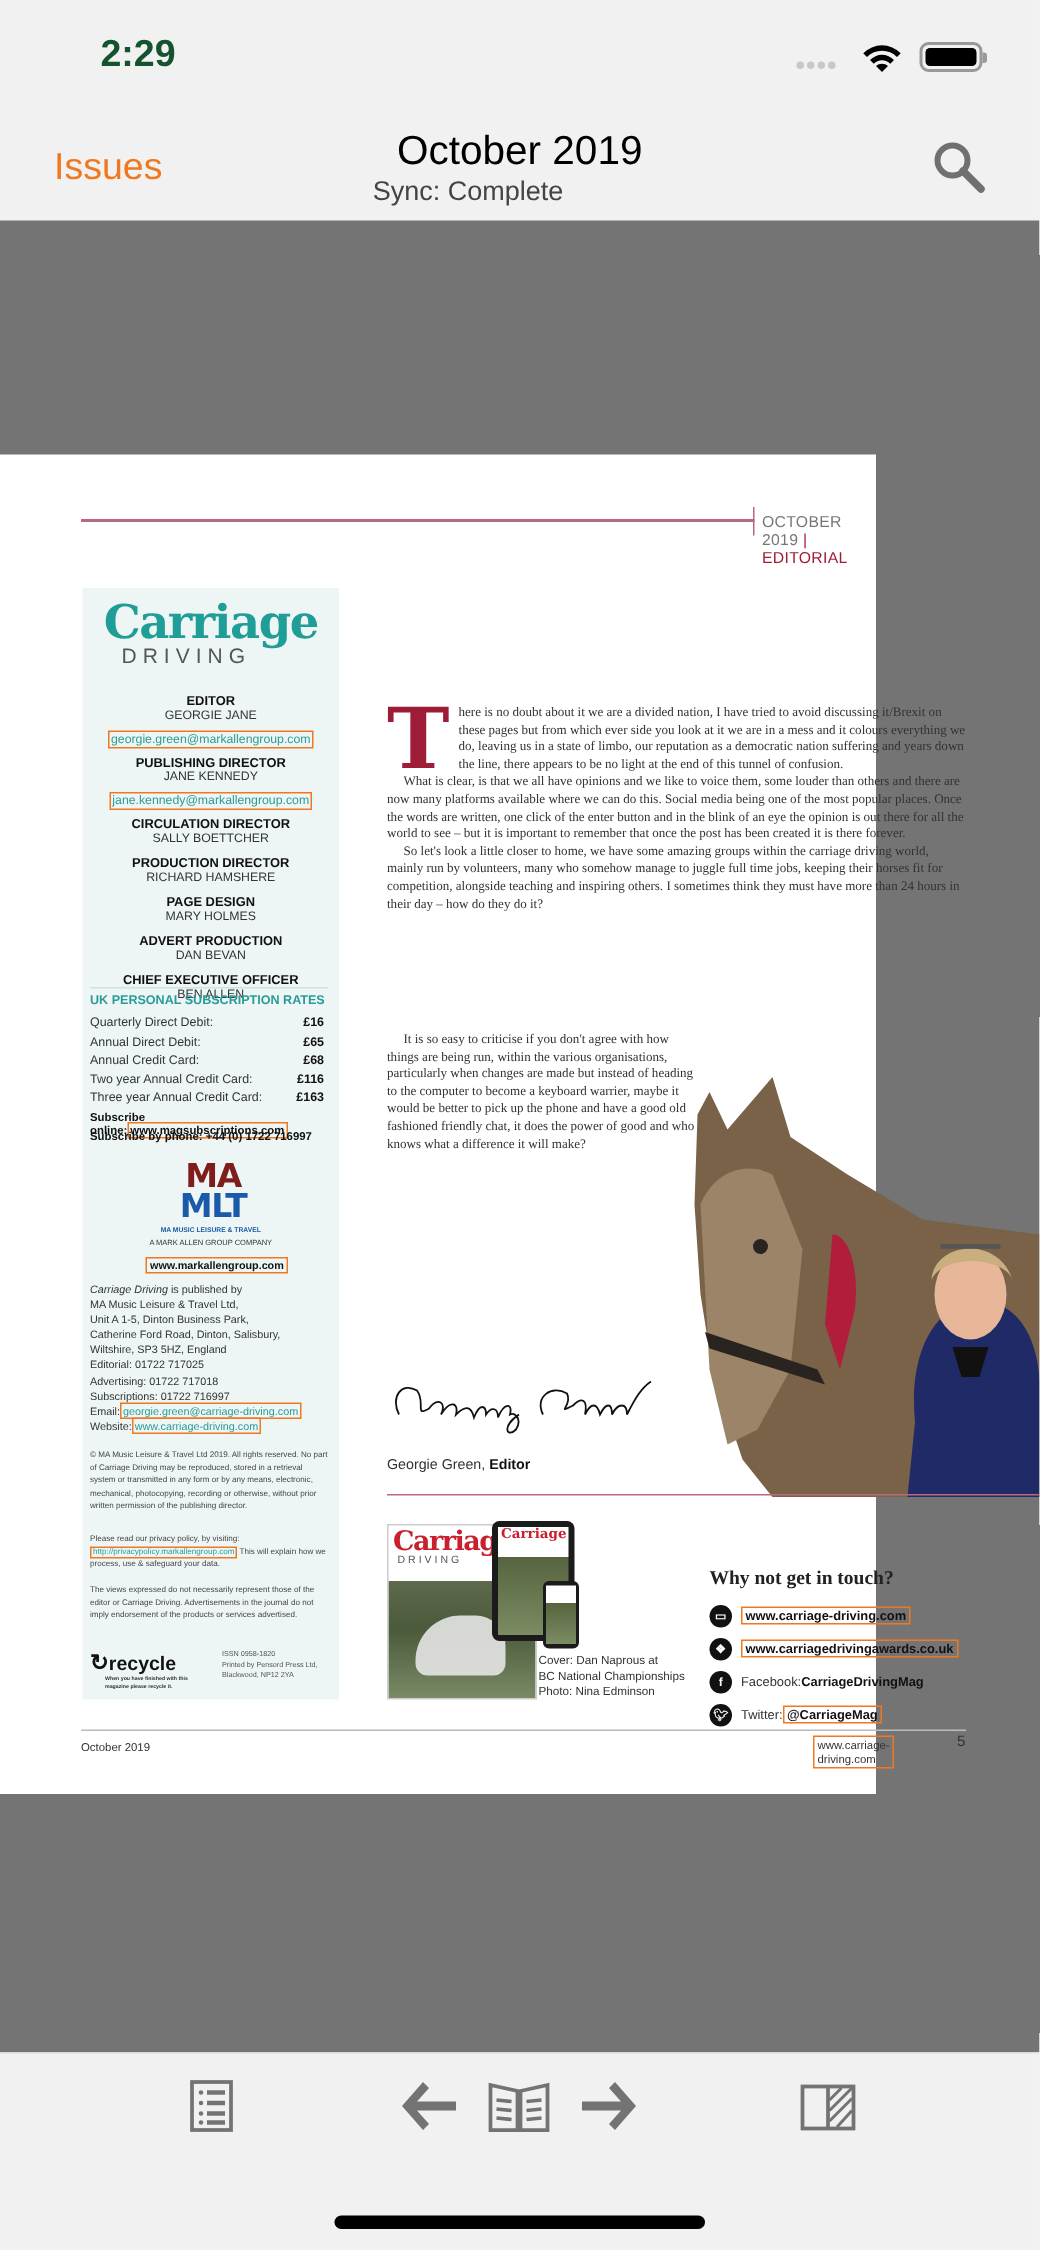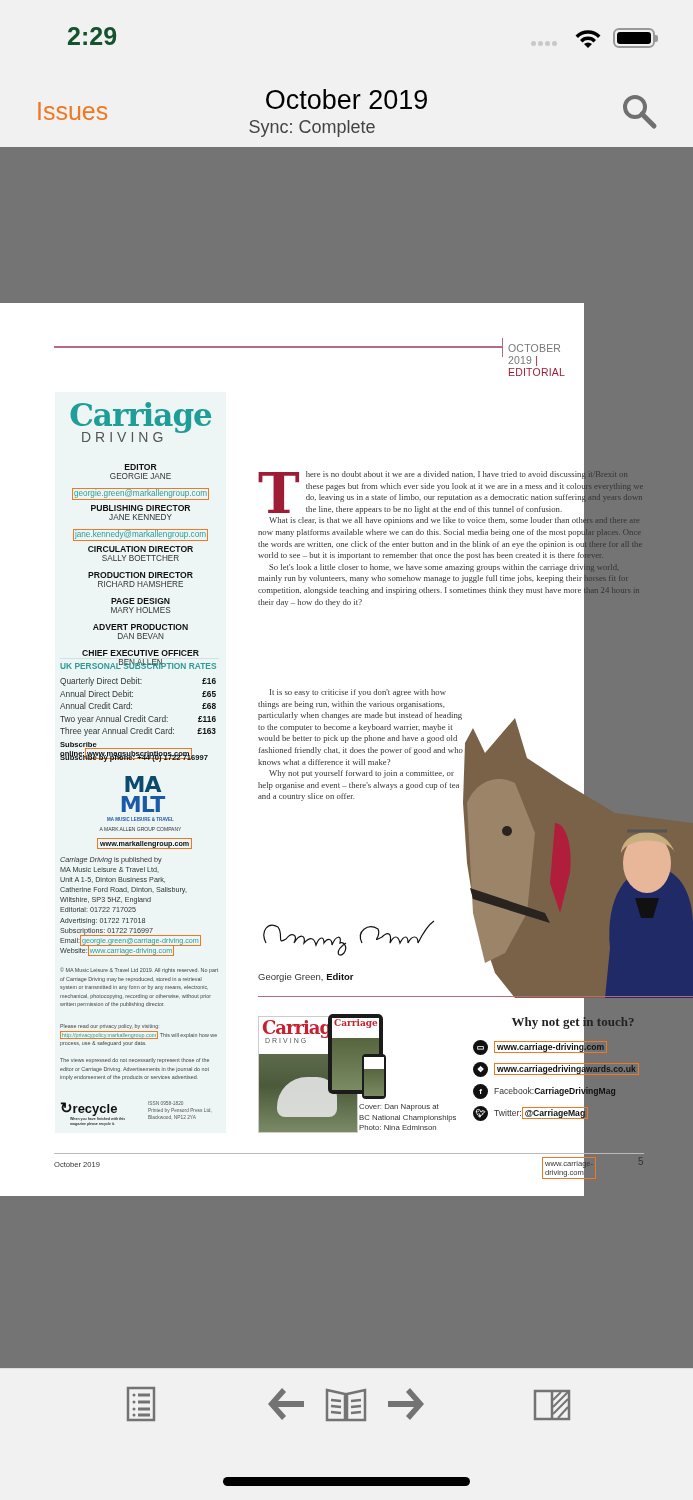--- a/index.html
+++ b/index.html
@@ -44,21 +44,21 @@
   .staff .email { font-size: 8.2px; color: #2a9c96; line-height: 10px; display: inline-block; border: 1.5px solid #f07820; padding: 0 1px; }
   .rates-divider { position: absolute; left: 5px; top: 266px; width: 159px; height: 1px; background: #cfe3e3; }
   .rates-title { position: absolute; left: 5px; top: 269px; font-size: 8.4px; font-weight: bold; color: #2a9c96; }
   .rates { position: absolute; left: 5px; top: 283px; width: 156px; }
   .rate-row { display: flex; justify-content: space-between; font-size: 8.3px; color: #333; line-height: 12.5px; }
   .rate-row .price { font-weight: bold; color: #111; }
   .sub-online { position: absolute; left: 5px; top: 348px; font-size: 7.6px; font-weight: bold; color: #111; }
   .sub-online .link { border: 1.5px solid #f07820; padding: 0 1px; }
   .sub-phone { position: absolute; left: 5px; top: 361px; font-size: 7.6px; font-weight: bold; color: #111; }
   .ma-logo { position: absolute; left: 63px; top: 383px; width: 48px; font-family: "DejaVu Sans", sans-serif; font-weight: bold; text-align: center; line-height: 20px; }
-  .ma-logo .ma { font-size: 22px; color: #0c4a6e; letter-spacing: -1px; }
+  .ma-logo .ma { font-size: 22px; color: #7f1d1d; letter-spacing: -1px; }
   .ma-logo .mlt { font-size: 22px; color: #1a5aa8; letter-spacing: -1px; }
   .ma-tag { position: absolute; left: 0; width: 171px; text-align: center; top: 425px; font-size: 4.5px; font-weight: bold; color: #1a5aa8; }
   .mark-allen { position: absolute; left: 0; width: 171px; text-align: center; top: 434px; font-size: 5px; color: #333; }
   .ma-url { position: absolute; left: 42px; top: 446px; font-size: 7.2px; font-weight: bold; color: #111; border: 1.5px solid #f07820; padding: 0 2px; }
   .pub-info { position: absolute; left: 5px; top: 463px; width: 160px; font-size: 7.2px; color: #333; line-height: 10.1px; }
   .pub-info em { font-style: italic; }
   .pub-info .lnk { color: #2a9c96; border: 1.5px solid #f07820; padding: 0 1px; }
   .legal { position: absolute; left: 5px; top: 574px; width: 160px; font-size: 5.4px; color: #444; line-height: 8.6px; }
   .privacy { position: absolute; left: 5px; top: 630px; width: 160px; font-size: 5.4px; color: #444; line-height: 8.6px; }
   .privacy .lnk { color: #2a9c96; border: 1.5px solid #f07820; padding: 0 1px; }
@@ -92,21 +92,21 @@
   .cover .c-horse { position: absolute; left: 18px; top: 60px; width: 60px; height: 40px; background: #e6e6e6; border-radius: 30px 20px 8px 8px; opacity: 0.9; }
   .tablet { position: absolute; left: 70px; top: 0; width: 55px; height: 80px; background: #1b1b1b; border-radius: 5px; padding: 4px; }
   .tablet .scr { width: 100%; height: 100%; background: linear-gradient(180deg,#fff 0,#fff 28%,#56653f 28%,#7b8b62 100%); position: relative; }
   .tablet .scr .t { position: absolute; left: 2px; top: 0; font-family: "DejaVu Serif", serif; font-weight: bold; font-size: 9px; color: #c8202e; }
   .phone { position: absolute; left: 104px; top: 40px; width: 24px; height: 45px; background: #1b1b1b; border-radius: 4px; padding: 3px 2px; }
   .phone .scr { width: 100%; height: 100%; background: linear-gradient(180deg,#fff 0,#fff 30%,#56653f 30%,#7b8b62 100%); }
   .sub-circle { position: absolute; left: 120px; top: 3px; width: 78px; height: 78px; border-radius: 50%; background: #1f9d97; color: #fff; font-weight: bold; font-size: 9.6px; text-align: center; line-height: 13px; padding-top: 13px; }
   .cover-caption { position: absolute; left: 101px; top: 88px; width: 115px; font-size: 7.8px; color: #333; line-height: 10.7px; }
 
   
-  .touch { position: absolute; left: 473px; top: 711px; width: 200px; text-align: center; }
+  .touch { position: absolute; left: 473px; top: 741px; width: 200px; }
   .touch-title { font-family: "Liberation Serif", serif; font-weight: bold; font-size: 13px; color: #222; margin-bottom: 6px; }
   .touch-row { display: flex; align-items: center; height: 22px; font-size: 8.6px; color: #333; }
   .touch-row .ic { width: 15px; height: 15px; border-radius: 50%; background: #111; color: #fff; font-size: 8px; font-weight: bold; display: flex; align-items: center; justify-content: center; margin-right: 6px; flex-shrink: 0; }
   .touch-row .lnk { font-weight: bold; color: #111; border: 1.5px solid #f07820; padding: 0 2px; }
   .touch-row .bold { font-weight: bold; color: #111; }
 
   
   .footer-rule { position: absolute; left: 54px; top: 850px; width: 590px; height: 1px; background: #bbb; }
   .footer-left { position: absolute; left: 54px; top: 857px; font-size: 7.6px; color: #333; }
   .footer-right { position: absolute; left: 542px; top: 854px; font-size: 7.6px; color: #333; border: 1.5px solid #f07820; padding: 1px 2px; }
@@ -249,21 +249,20 @@
     </div>
   </div>
 
   <div class="article">
     <p class="first"><span class="dropcap">T</span><span>here is no doubt about it we are a divided nation, I have tried to avoid discussing it/Brexit on these pages but from which ever side you look at it we are in a mess and it colours everything we do, leaving us in a state of limbo, our reputation as a democratic nation suffering and years down the line, there appears to be no light at the end of this tunnel of confusion.</span></p>
     <p>What is clear, is that we all have opinions and we like to voice them, some louder than others and there are now many platforms available where we can do this. Social media being one of the most popular places. Once the words are written, one click of the enter button and in the blink of an eye the opinion is out there for all the world to see – but it is important to remember that once the post has been created it is there forever.</p>
     <p>So let's look a little closer to home, we have some amazing groups within the carriage driving world, mainly run by volunteers, many who somehow manage to juggle full time jobs, keeping their horses fit for competition, alongside teaching and inspiring others. I sometimes think they must have more than 24 hours in their day – how do they do it?</p>
   </div>
   <div class="article-narrow">
     <p>It is so easy to criticise if you don't agree with how things are being run, within the various organisations, particularly when changes are made but instead of heading to the computer to become a keyboard warrier, maybe it would be better to pick up the phone and have a good old fashioned friendly chat, it does the power of good and who knows what a difference it will make?</p>
-    <p>Why not put yourself forward to join a committee, or help organise and event – there's always a good cup of tea and a country slice on offer.</p>
   </div>
 
   <svg class="signature" viewBox="0 0 180 48">
     <path d="M8 30 C2 18 10 8 20 14 C26 22 18 32 28 26 C34 18 40 22 36 30 C42 20 48 22 46 30 C52 24 56 24 58 32 C62 22 66 24 66 30 C70 24 74 26 74 32 C78 22 84 22 82 30 C86 28 90 34 86 40 C80 46 76 38 88 30" fill="none" stroke="#111" stroke-width="1.2"></path>
     <path d="M104 30 C98 18 110 10 120 16 C124 24 112 30 124 24 C130 18 134 20 132 30 C136 22 140 22 142 30 C146 22 150 22 150 30 C154 22 160 22 160 30 C166 18 170 12 176 8" fill="none" stroke="#111" stroke-width="1.2"></path>
   </svg>
   <div class="byline">
     <span>Georgie Green,</span> <b>Editor</b>
   </div>
 

